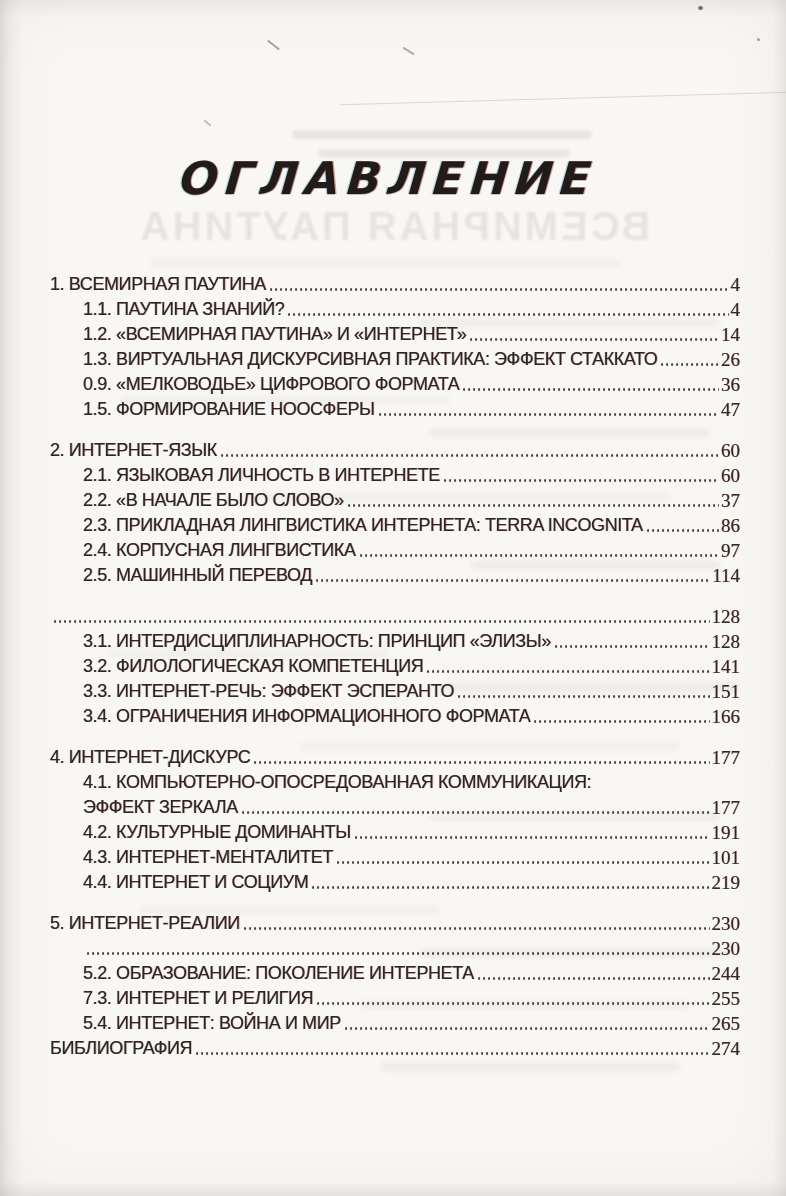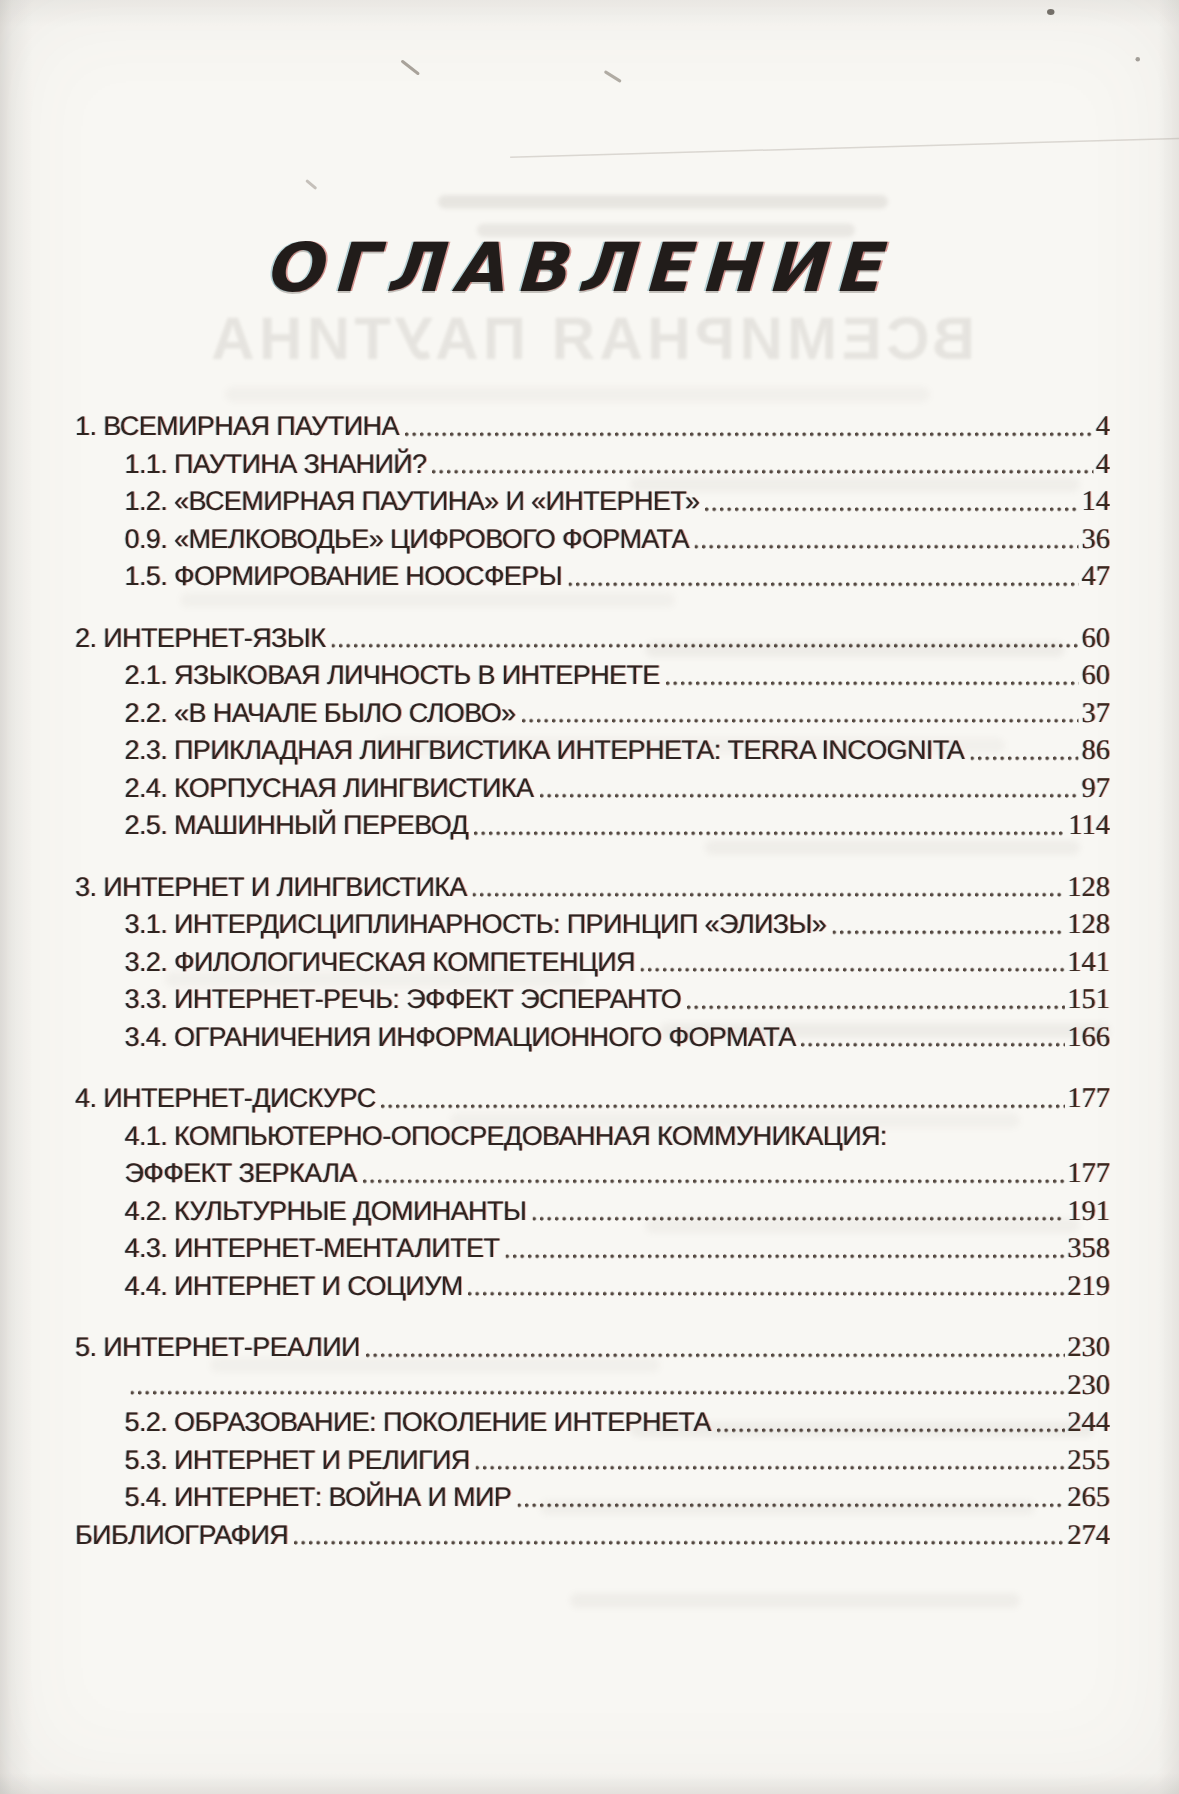--- a/index.html
+++ b/index.html
@@ -158,20 +158,25 @@
     <span class="toc-label">1.1. ПАУТИНА ЗНАНИЙ?</span>
     <span class="toc-leader"></span>
     <span class="toc-page">4</span>
   </div>
       <div class="toc-row sub">
     <span class="toc-label">1.2. «ВСЕМИРНАЯ ПАУТИНА» И «ИНТЕРНЕТ»</span>
     <span class="toc-leader"></span>
     <span class="toc-page">14</span>
   </div>
       <div class="toc-row sub">
+    <span class="toc-label">1.3. ВИРТУАЛЬНАЯ ДИСКУРСИВНАЯ ПРАКТИКА: ЭФФЕКТ СТАККАТО</span>
+    <span class="toc-leader"></span>
+    <span class="toc-page">26</span>
+  </div>
+      <div class="toc-row sub">
     <span class="toc-label">0.9. «МЕЛКОВОДЬЕ» ЦИФРОВОГО ФОРМАТА</span>
     <span class="toc-leader"></span>
     <span class="toc-page">36</span>
   </div>
       <div class="toc-row sub">
     <span class="toc-label">1.5. ФОРМИРОВАНИЕ НООСФЕРЫ</span>
     <span class="toc-leader"></span>
     <span class="toc-page">47</span>
   </div>
     </div>
@@ -202,21 +207,20 @@
     <span class="toc-page">97</span>
   </div>
       <div class="toc-row sub">
     <span class="toc-label">2.5. МАШИННЫЙ ПЕРЕВОД</span>
     <span class="toc-leader"></span>
     <span class="toc-page">114</span>
   </div>
     </div>
     <div class="toc-section">
       <div class="toc-row">
-    <span class="toc-label">3. ИНТЕРНЕТ И ЛИНГВИСТИКА</span>
     <span class="toc-leader"></span>
     <span class="toc-page">128</span>
   </div>
       <div class="toc-row sub">
     <span class="toc-label">3.1. ИНТЕРДИСЦИПЛИНАРНОСТЬ: ПРИНЦИП «ЭЛИЗЫ»</span>
     <span class="toc-leader"></span>
     <span class="toc-page">128</span>
   </div>
       <div class="toc-row sub">
     <span class="toc-label">3.2. ФИЛОЛОГИЧЕСКАЯ КОМПЕТЕНЦИЯ</span>
@@ -250,21 +254,21 @@
     <span class="toc-page">177</span>
   </div>
       <div class="toc-row sub">
     <span class="toc-label">4.2. КУЛЬТУРНЫЕ ДОМИНАНТЫ</span>
     <span class="toc-leader"></span>
     <span class="toc-page">191</span>
   </div>
       <div class="toc-row sub">
     <span class="toc-label">4.3. ИНТЕРНЕТ-МЕНТАЛИТЕТ</span>
     <span class="toc-leader"></span>
-    <span class="toc-page">358</span>
+    <span class="toc-page">101</span>
   </div>
       <div class="toc-row sub">
     <span class="toc-label">4.4. ИНТЕРНЕТ И СОЦИУМ</span>
     <span class="toc-leader"></span>
     <span class="toc-page">219</span>
   </div>
     </div>
     <div class="toc-section">
       <div class="toc-row">
     <span class="toc-label">5. ИНТЕРНЕТ-РЕАЛИИ</span>
@@ -274,21 +278,21 @@
       <div class="toc-row sub">
     <span class="toc-leader"></span>
     <span class="toc-page">230</span>
   </div>
       <div class="toc-row sub">
     <span class="toc-label">5.2. ОБРАЗОВАНИЕ: ПОКОЛЕНИЕ ИНТЕРНЕТА</span>
     <span class="toc-leader"></span>
     <span class="toc-page">244</span>
   </div>
       <div class="toc-row sub">
-    <span class="toc-label">5.3. ИНТЕРНЕТ И РЕЛИГИЯ</span>
+    <span class="toc-label">7.3. ИНТЕРНЕТ И РЕЛИГИЯ</span>
     <span class="toc-leader"></span>
     <span class="toc-page">255</span>
   </div>
       <div class="toc-row sub">
     <span class="toc-label">5.4. ИНТЕРНЕТ: ВОЙНА И МИР</span>
     <span class="toc-leader"></span>
     <span class="toc-page">265</span>
   </div>
     </div>
     <div class="toc-row">

